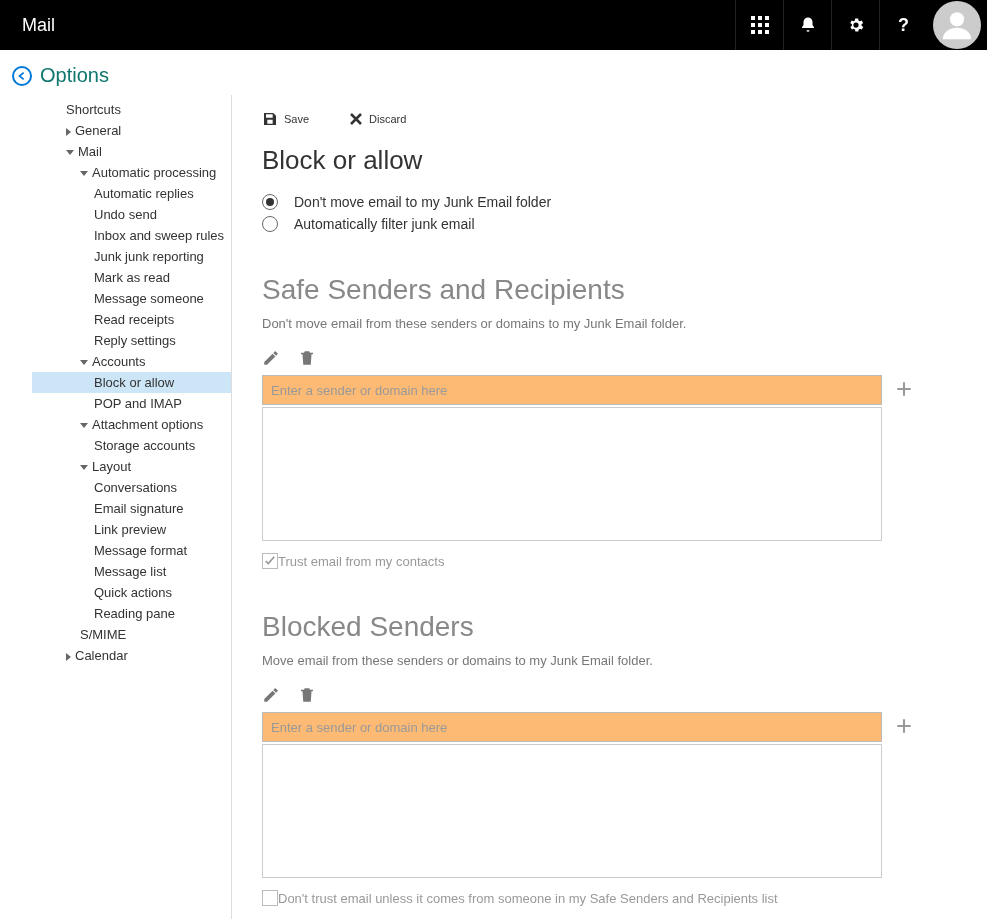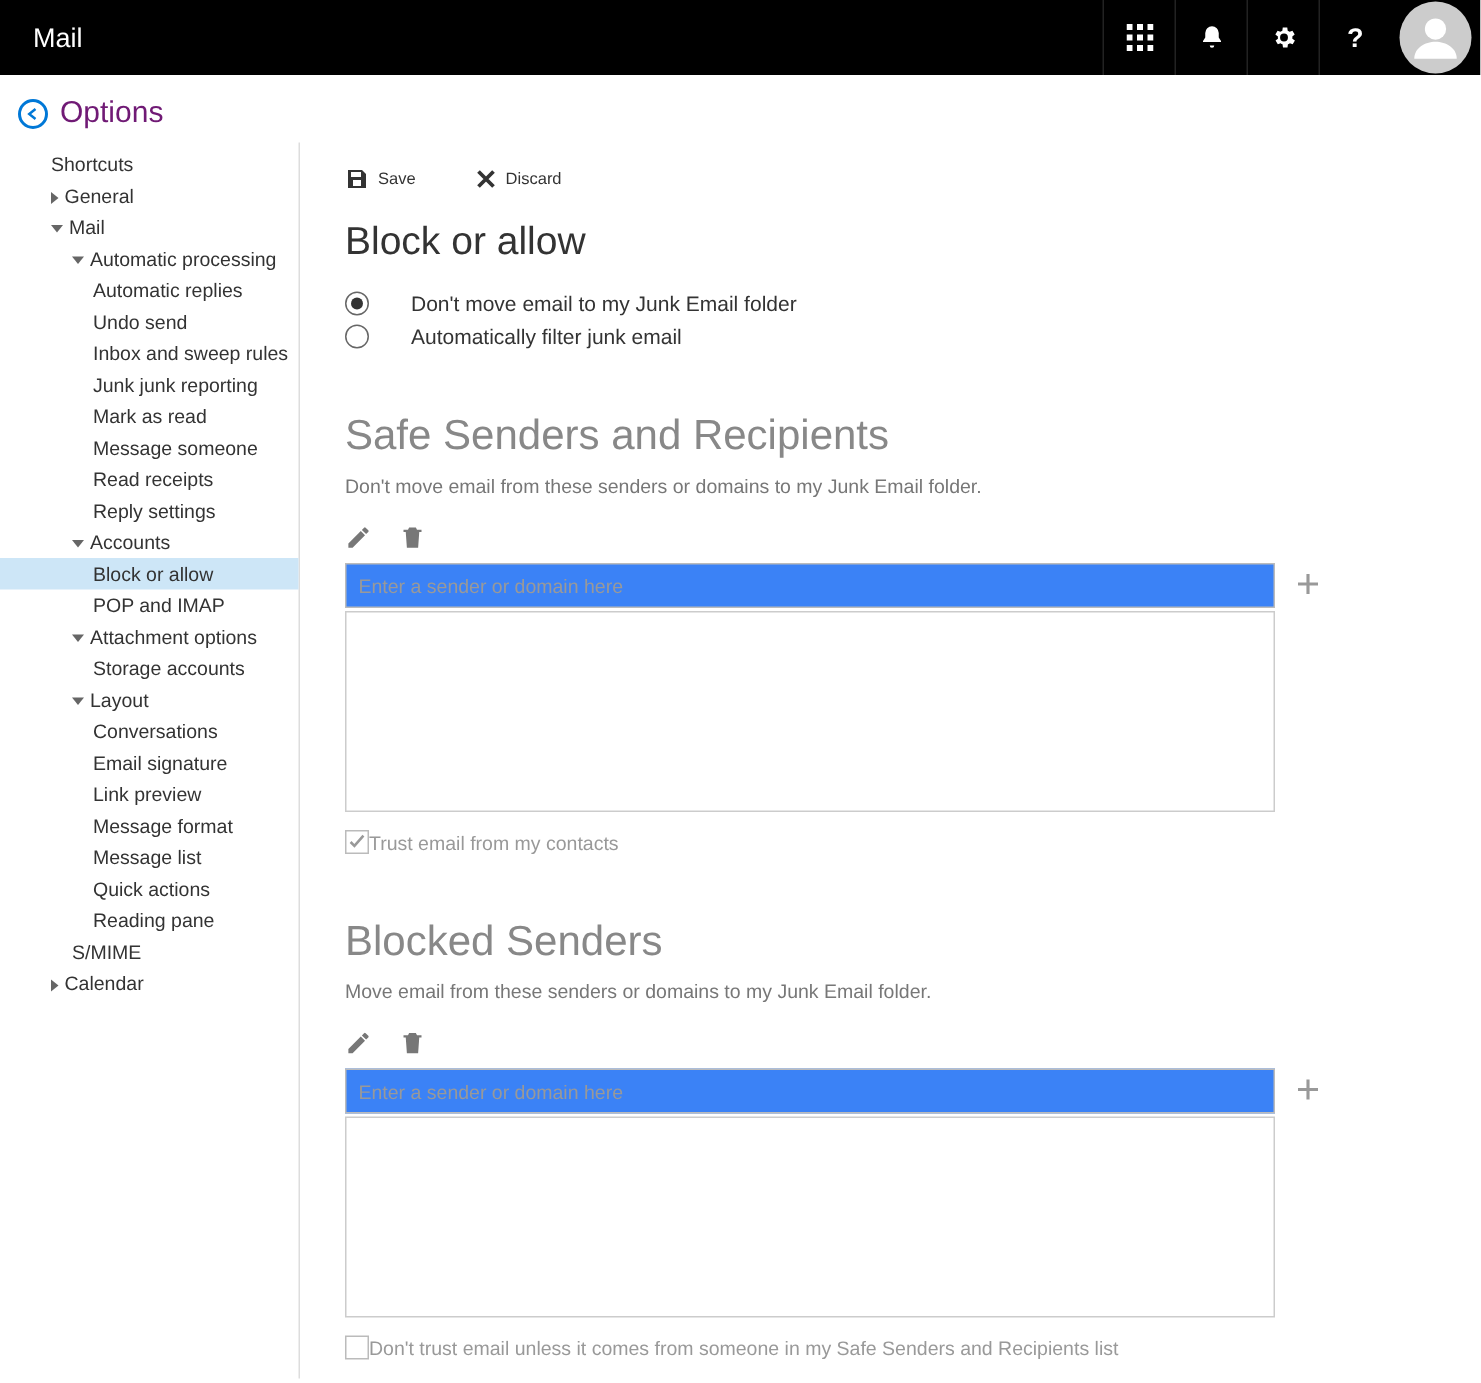--- a/index.html
+++ b/index.html
@@ -4,49 +4,49 @@
 <style>
   *{box-sizing:border-box;margin:0;padding:0;font-family:"Segoe UI",Arial,sans-serif;}
   body{width:987px;height:922px;background:#fff;overflow:hidden;color:#333;font-size:14px;}
   
   .topbar{height:50px;background:#000;color:#fff;display:flex;align-items:center;}
   .app-title{font-size:18px;font-weight:400;padding-left:22px;flex:1;}
   .tb-btn{width:48px;height:50px;display:flex;align-items:center;justify-content:center;cursor:pointer;border-left:1px solid #222;}
   .avatar{width:48px;height:48px;border-radius:50%;background:#ccc;margin:0 6px 0 6px;display:flex;align-items:center;justify-content:center;}
   .avatar svg{width:34px;height:34px;fill:#fff;}
   
-  .optrow{display:flex;align-items:center;padding:14px 0 8px 12px;color:#701a75;font-size:20px;gap:8px;cursor:pointer;}
+  .optrow{display:flex;align-items:center;padding:14px 0 8px 12px;color:#0f766e;font-size:20px;gap:8px;cursor:pointer;}
   .optrow .arrow{width:20px;height:20px;border:2px solid #0078d7;border-radius:50%;display:flex;align-items:center;justify-content:center;}
   .optrow .arrow svg{width:10px;height:10px;stroke:#0078d7;}
   
-  .cols{display:flex;height:calc(100% - 50px - 48px);}
+  .cols{display:flex;height:calc(100% - 50px - 48px);padding-left:32px;}
   .side{width:200px;border-right:1px solid #ddd;padding-top:4px;user-select:none;font-size:13px;}
   .side .item{padding:3px 0 3px 20px;cursor:pointer;white-space:nowrap;color:#333;}
   .side .item.lv2{padding-left:34px;}
   .side .item.lv3{padding-left:48px;}
   .side .item.lv4{padding-left:62px;}
   .side .item.selected{background:#cde6f7;}
   .side .caret{display:inline-block;width:0;height:0;margin-right:4px;vertical-align:middle;}
   .side .caret.open{border-left:4px solid transparent;border-right:4px solid transparent;border-top:5px solid #666;}
   .side .caret.closed{border-top:4px solid transparent;border-bottom:4px solid transparent;border-left:5px solid #666;}
   .main{flex:1;padding:16px 30px 40px 30px;overflow:auto;}
   .actions{display:flex;gap:40px;margin-bottom:18px;}
   .actbtn{display:flex;align-items:center;gap:6px;cursor:pointer;font-size:11px;color:#333;}
   h1.page{font-size:26px;font-weight:300;color:#333;margin-bottom:18px;}
   
-  .radio-row{display:flex;align-items:center;gap:28px;margin-bottom:6px;cursor:pointer;}
+  .radio-row{display:flex;align-items:center;gap:16px;margin-bottom:6px;cursor:pointer;}
   .radio{width:16px;height:16px;border:1px solid #666;border-radius:50%;display:flex;align-items:center;justify-content:center;}
   .radio .dot{width:8px;height:8px;border-radius:50%;background:#333;}
   
   h2.sect{font-size:28px;font-weight:300;color:#888;margin-top:42px;margin-bottom:10px;}
   .desc{color:#777;font-size:13px;margin-bottom:18px;}
   .toolbar{display:flex;gap:18px;margin-bottom:8px;}
   .toolbar .ico{width:18px;height:18px;cursor:pointer;color:#777;}
   .entry-row{display:flex;align-items:center;gap:12px;}
-  .entry{flex:0 0 620px;height:30px;border:1px solid #bbb;background:#3b82f6;padding:0 8px;font-size:13px;color:#333;}
+  .entry{flex:0 0 620px;height:30px;border:1px solid #bbb;background:#fdba74;padding:0 8px;font-size:13px;color:#333;}
   .entry::placeholder{color:#999;}
   .plus{color:#999;cursor:pointer;}
   .listbox{width:620px;height:134px;border:1px solid #ccc;margin-top:2px;}
   .check-row{display:flex;align-items:center;margin-top:12px;color:#999;font-size:13px;}
   .chk{width:16px;height:16px;border:1px solid #bbb;display:flex;align-items:center;justify-content:center;}
   .chk.checked svg{width:12px;height:12px;stroke:#999;}
   .ico svg{width:100%;height:100%;}
 </style>
 </head>
 <body>

